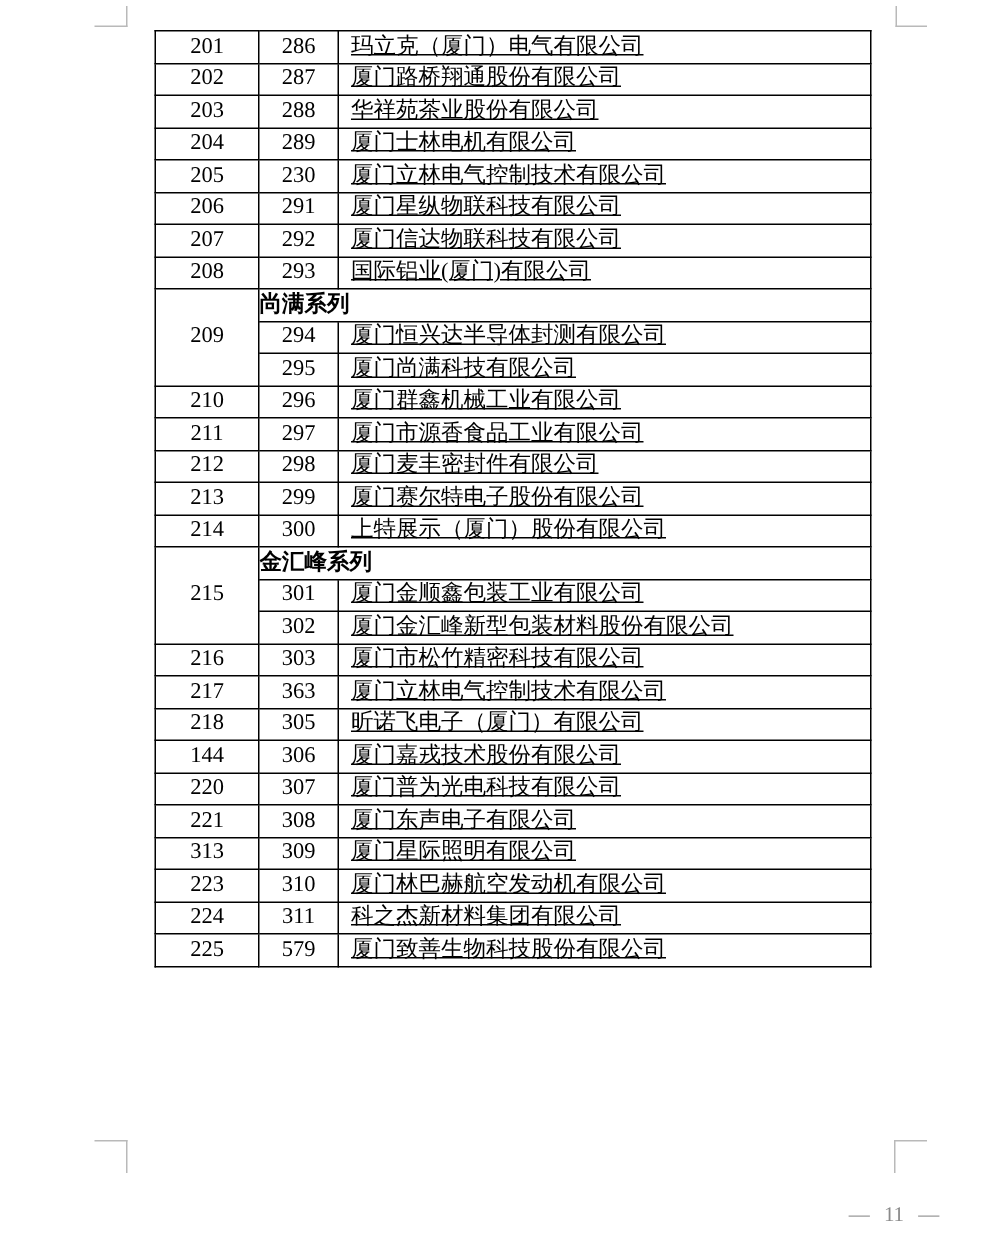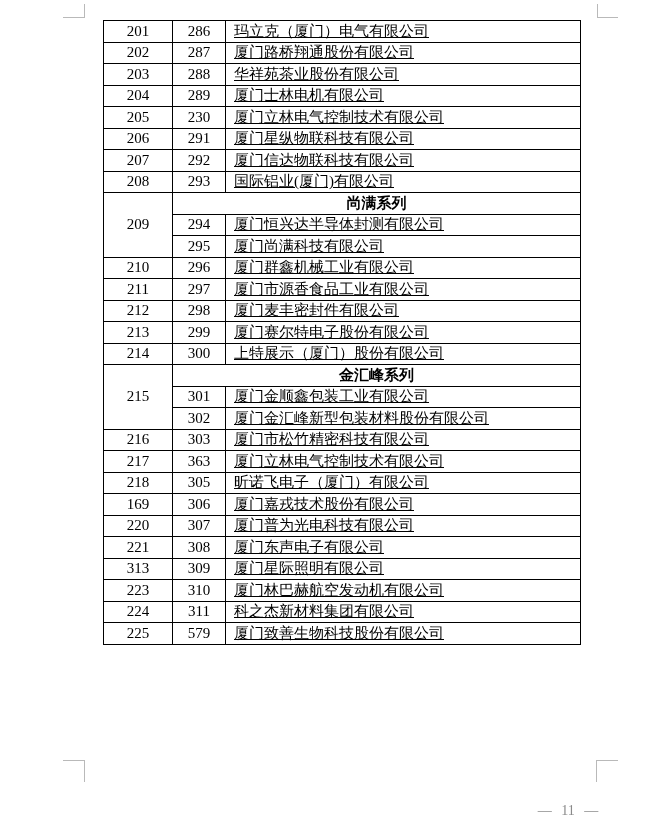--- a/index.html
+++ b/index.html
@@ -39,25 +39,25 @@
     overflow: hidden;
     white-space: nowrap;
   }
   table.company-table td.name {
     text-align: left;
     padding-left: 8px;
     text-decoration: underline;
   }
   table.company-table td.series-header {
     font-weight: bold;
-    text-align: center;
+    text-align: left;
   }
   .page-footer {
     position: absolute;
-    left: 520px;
+    left: 548px;
     top: 803px;
     width: 96px;
     text-align: center;
     font-size: 14px;
     color: #8a8a8a;
     word-spacing: 6px;
     font-family: "Liberation Serif", "DejaVu Serif", serif;
   }
 </style>
 </head>
@@ -175,21 +175,21 @@
           <td>217</td>
           <td>363</td>
           <td class="name">厦门立林电气控制技术有限公司</td>
         </tr>
         <tr>
           <td>218</td>
           <td>305</td>
           <td class="name">昕诺飞电子（厦门）有限公司</td>
         </tr>
         <tr>
-          <td>169</td>
+          <td>144</td>
           <td>306</td>
           <td class="name">厦门嘉戎技术股份有限公司</td>
         </tr>
         <tr>
           <td>220</td>
           <td>307</td>
           <td class="name">厦门普为光电科技有限公司</td>
         </tr>
         <tr>
           <td>221</td>

